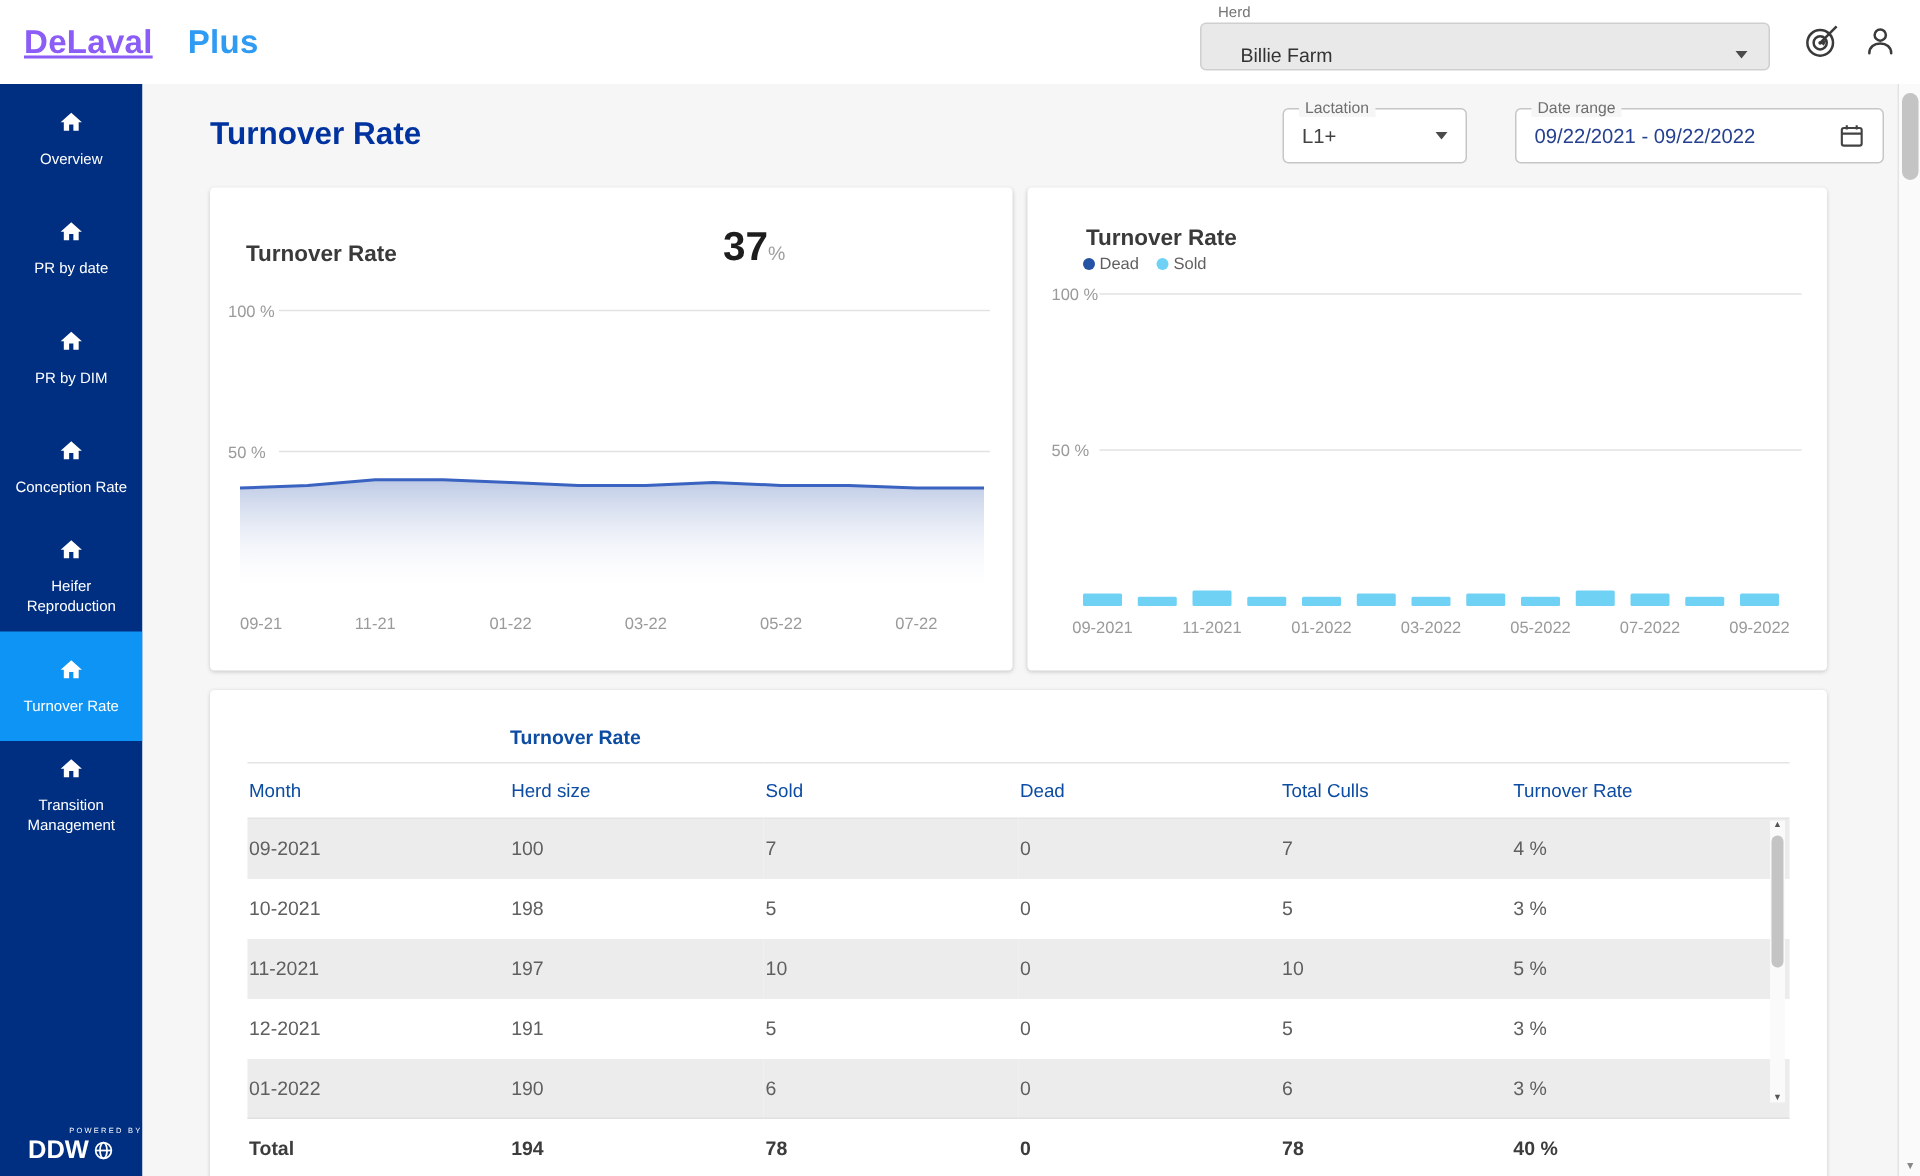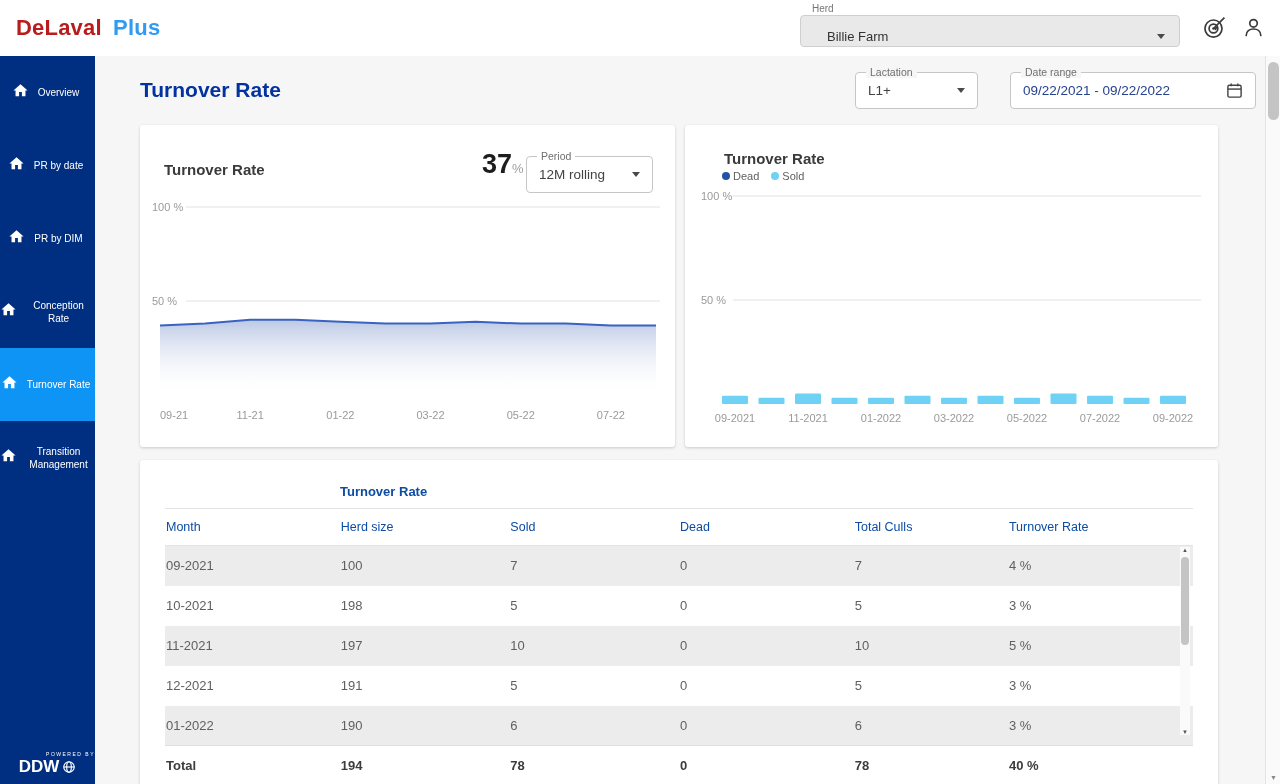--- a/index.html
+++ b/index.html
@@ -4,33 +4,33 @@
 <style>
   * { box-sizing: border-box; }
   html,body { margin:0; padding:0; }
   body {
     width:1280px; height:784px; overflow:hidden; position:relative;
     font-family:"Liberation Sans", sans-serif; background:#fff;
   }
   
   .topbar { height:56px; background:#fff; position:relative; display:flex; align-items:center; }
   .logo { padding-left:16px; font-size:22px; font-weight:bold; letter-spacing:.2px; }
-  .logo-main { color:#b91c1c; }
-  .logo-plus { color:#2f9bf3; margin-left:5px; }
+  .logo-main { color:#8b5cf6;text-decoration:underline; }
+  .logo-plus { color:#2f9bf3; margin-left:17px; }
   .herd-field { position:absolute; left:800px; top:3px; width:380px; cursor:pointer; }
   .herd-label { font-size:10px; color:#757575; margin-left:12px; display:block; }
   .herd-box { margin-top:1px; height:32px; background:#e9e9e9; border:1px solid #cfcfcf; border-radius:4px;
               display:flex; align-items:center; padding:11px 14px 0 26px; font-size:13px; color:#333;gap:20px; }
   .topbar-icons { position:absolute; right:14px; top:15px; display:flex; gap:14px; align-items:center; }
   .topbar-icons span { cursor:pointer; display:flex; }
   .caret { width:0; height:0; border-left:4px solid transparent; border-right:4px solid transparent;
            border-top:5px solid #4a4a4a; margin-left:auto; }
   
   .sidebar { position:absolute; left:0; top:56px; width:95px; height:728px; background:#002f81; }
-  .nav-item { height:73px; display:flex; align-items:center; justify-content:center;
+  .nav-item { height:73px; display:flex; flex-direction:column; align-items:center; justify-content:center;
               gap:5px; text-align:center; cursor:pointer; }
   .nav-item.active { background:#0e94f5; }
   .nav-label { font-size:10px; color:#fff; line-height:1.3; padding:0 4px; font-weight:500; }
   .sidebar-footer { position:absolute; bottom:7px; left:0; right:0; text-align:right; color:#fff; }
   .powered { font-size:5px; letter-spacing:1.5px; display:block; }
   .ddw-row { font-size:17px; font-weight:bold; display:flex; align-items:center; justify-content:center; gap:3px; }
   
   .main { position:absolute; left:95px; top:56px; width:1185px; height:728px; background:#f6f6f6; overflow:hidden; }
   .page-title { position:absolute; left:45px; top:22px; margin:0; font-size:21px; font-weight:bold; color:#0033a0; }
   .field { position:absolute; background:#fff; border:1px solid #c6c6c6; border-radius:4px; height:37px;
@@ -128,20 +128,26 @@
           <path d="M10 20v-6h4v6h5v-8h3L12 3 2 12h3v8z" fill="#fff"></path>
         </svg></span>
     <span class="nav-label">PR by DIM</span>
   </div>
   <div class="nav-item">
     <span><svg width="17" height="17" viewBox="0 0 24 24">
           <path d="M10 20v-6h4v6h5v-8h3L12 3 2 12h3v8z" fill="#fff"></path>
         </svg></span>
     <span class="nav-label">Conception Rate</span>
   </div>
+  <div class="nav-item">
+    <span><svg width="17" height="17" viewBox="0 0 24 24">
+          <path d="M10 20v-6h4v6h5v-8h3L12 3 2 12h3v8z" fill="#fff"></path>
+        </svg></span>
+    <span class="nav-label">Heifer Reproduction</span>
+  </div>
   <div class="nav-item active">
     <span><svg width="17" height="17" viewBox="0 0 24 24">
           <path d="M10 20v-6h4v6h5v-8h3L12 3 2 12h3v8z" fill="#fff"></path>
         </svg></span>
     <span class="nav-label">Turnover Rate</span>
   </div>
   <div class="nav-item">
     <span><svg width="17" height="17" viewBox="0 0 24 24">
           <path d="M10 20v-6h4v6h5v-8h3L12 3 2 12h3v8z" fill="#fff"></path>
         </svg></span>
@@ -177,25 +183,20 @@
       <line x1="2" y1="7.5" x2="16" y2="7.5" stroke="#424242" stroke-width="1.5"></line>
       <line x1="5.5" y1="1.5" x2="5.5" y2="4.5" stroke="#424242" stroke-width="1.5"></line>
       <line x1="12.5" y1="1.5" x2="12.5" y2="4.5" stroke="#424242" stroke-width="1.5"></line>
     </svg>
   </div>
 
   <section class="card card-line">
     <div class="card-title">Turnover Rate</div>
     <div class="kpi">
       <span>37</span><span class="unit">%</span>
-    </div>
-    <div class="field period">
-      <span class="fl fl-white">Period</span>
-      <span class="fv">12M rolling</span>
-      <span class="caret"></span>
     </div>
     <svg class="line-svg" width="515" height="232">
       <defs>
         <linearGradient id="areaGrad" x1="0" y1="0" x2="0" y2="1">
           <stop offset="0%" stop-color="#b0bfe0" stop-opacity="0.85"></stop>
           <stop offset="100%" stop-color="#ffffff" stop-opacity="0.05"></stop>
         </linearGradient>
       </defs>
     <line x1="36" y1="106" x2="510" y2="106" stroke="#e2e2e2" stroke-width="1"></line>
         <text x="2" y="110" font-size="11" fill="#9a9a9a">50 %</text>

